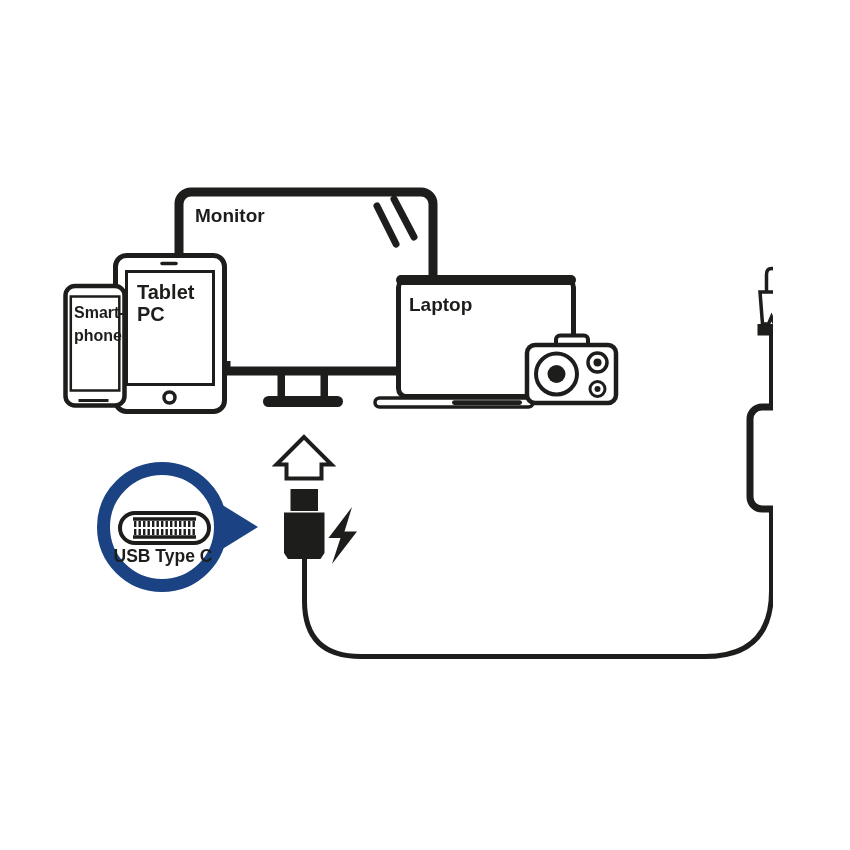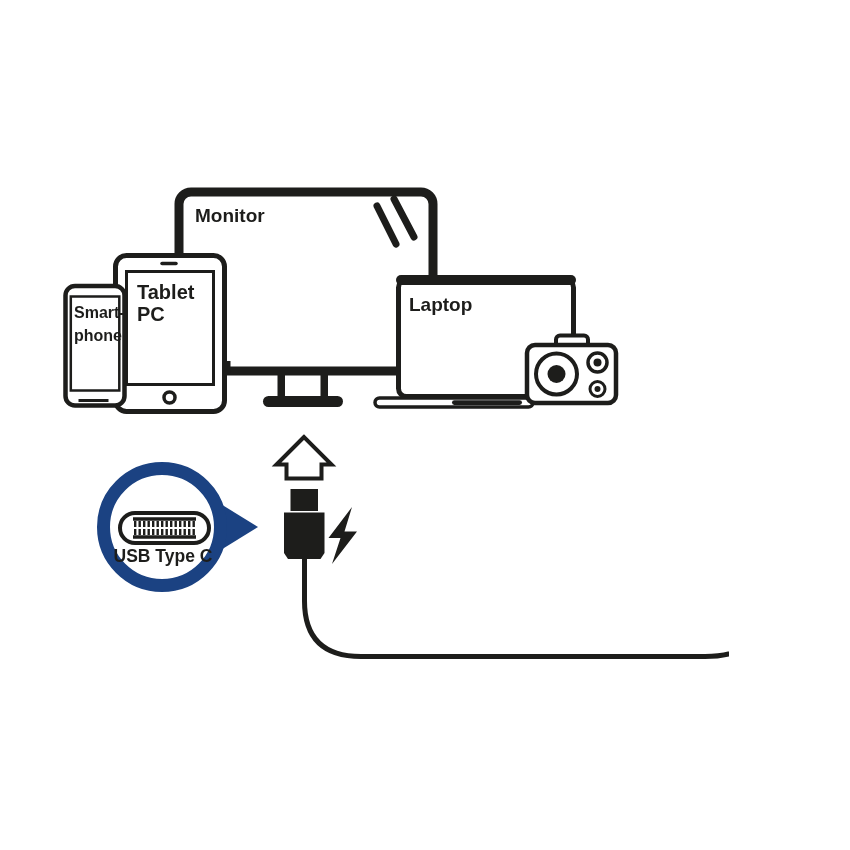--- a/index.html
+++ b/index.html
@@ -1,16 +1,16 @@
 <!DOCTYPE html>
 <html><head>
 <meta charset="utf-8">
 <style>
   html,body{margin:0;padding:0;background:#ffffff;}
-  .stage{position:relative;width:729px;height:850px;background:#ffffff;overflow:hidden;}
+  .stage{position:relative;width:729px;height:850px;background:#ffffff;overflow:hidden;padding-left:44px;}
   svg{position:absolute;left:0;top:0;}
   svg text{font-family:"Liberation Sans",sans-serif;font-weight:700;fill:#1d1d1b;}
   .lbl-big{font-size:19px;}
   .lbl-tablet{font-size:20px;}
   .lbl-small{font-size:16px;}
   .lbl-badge{font-size:17.5px;}
 </style>
 </head>
 <body>
 

